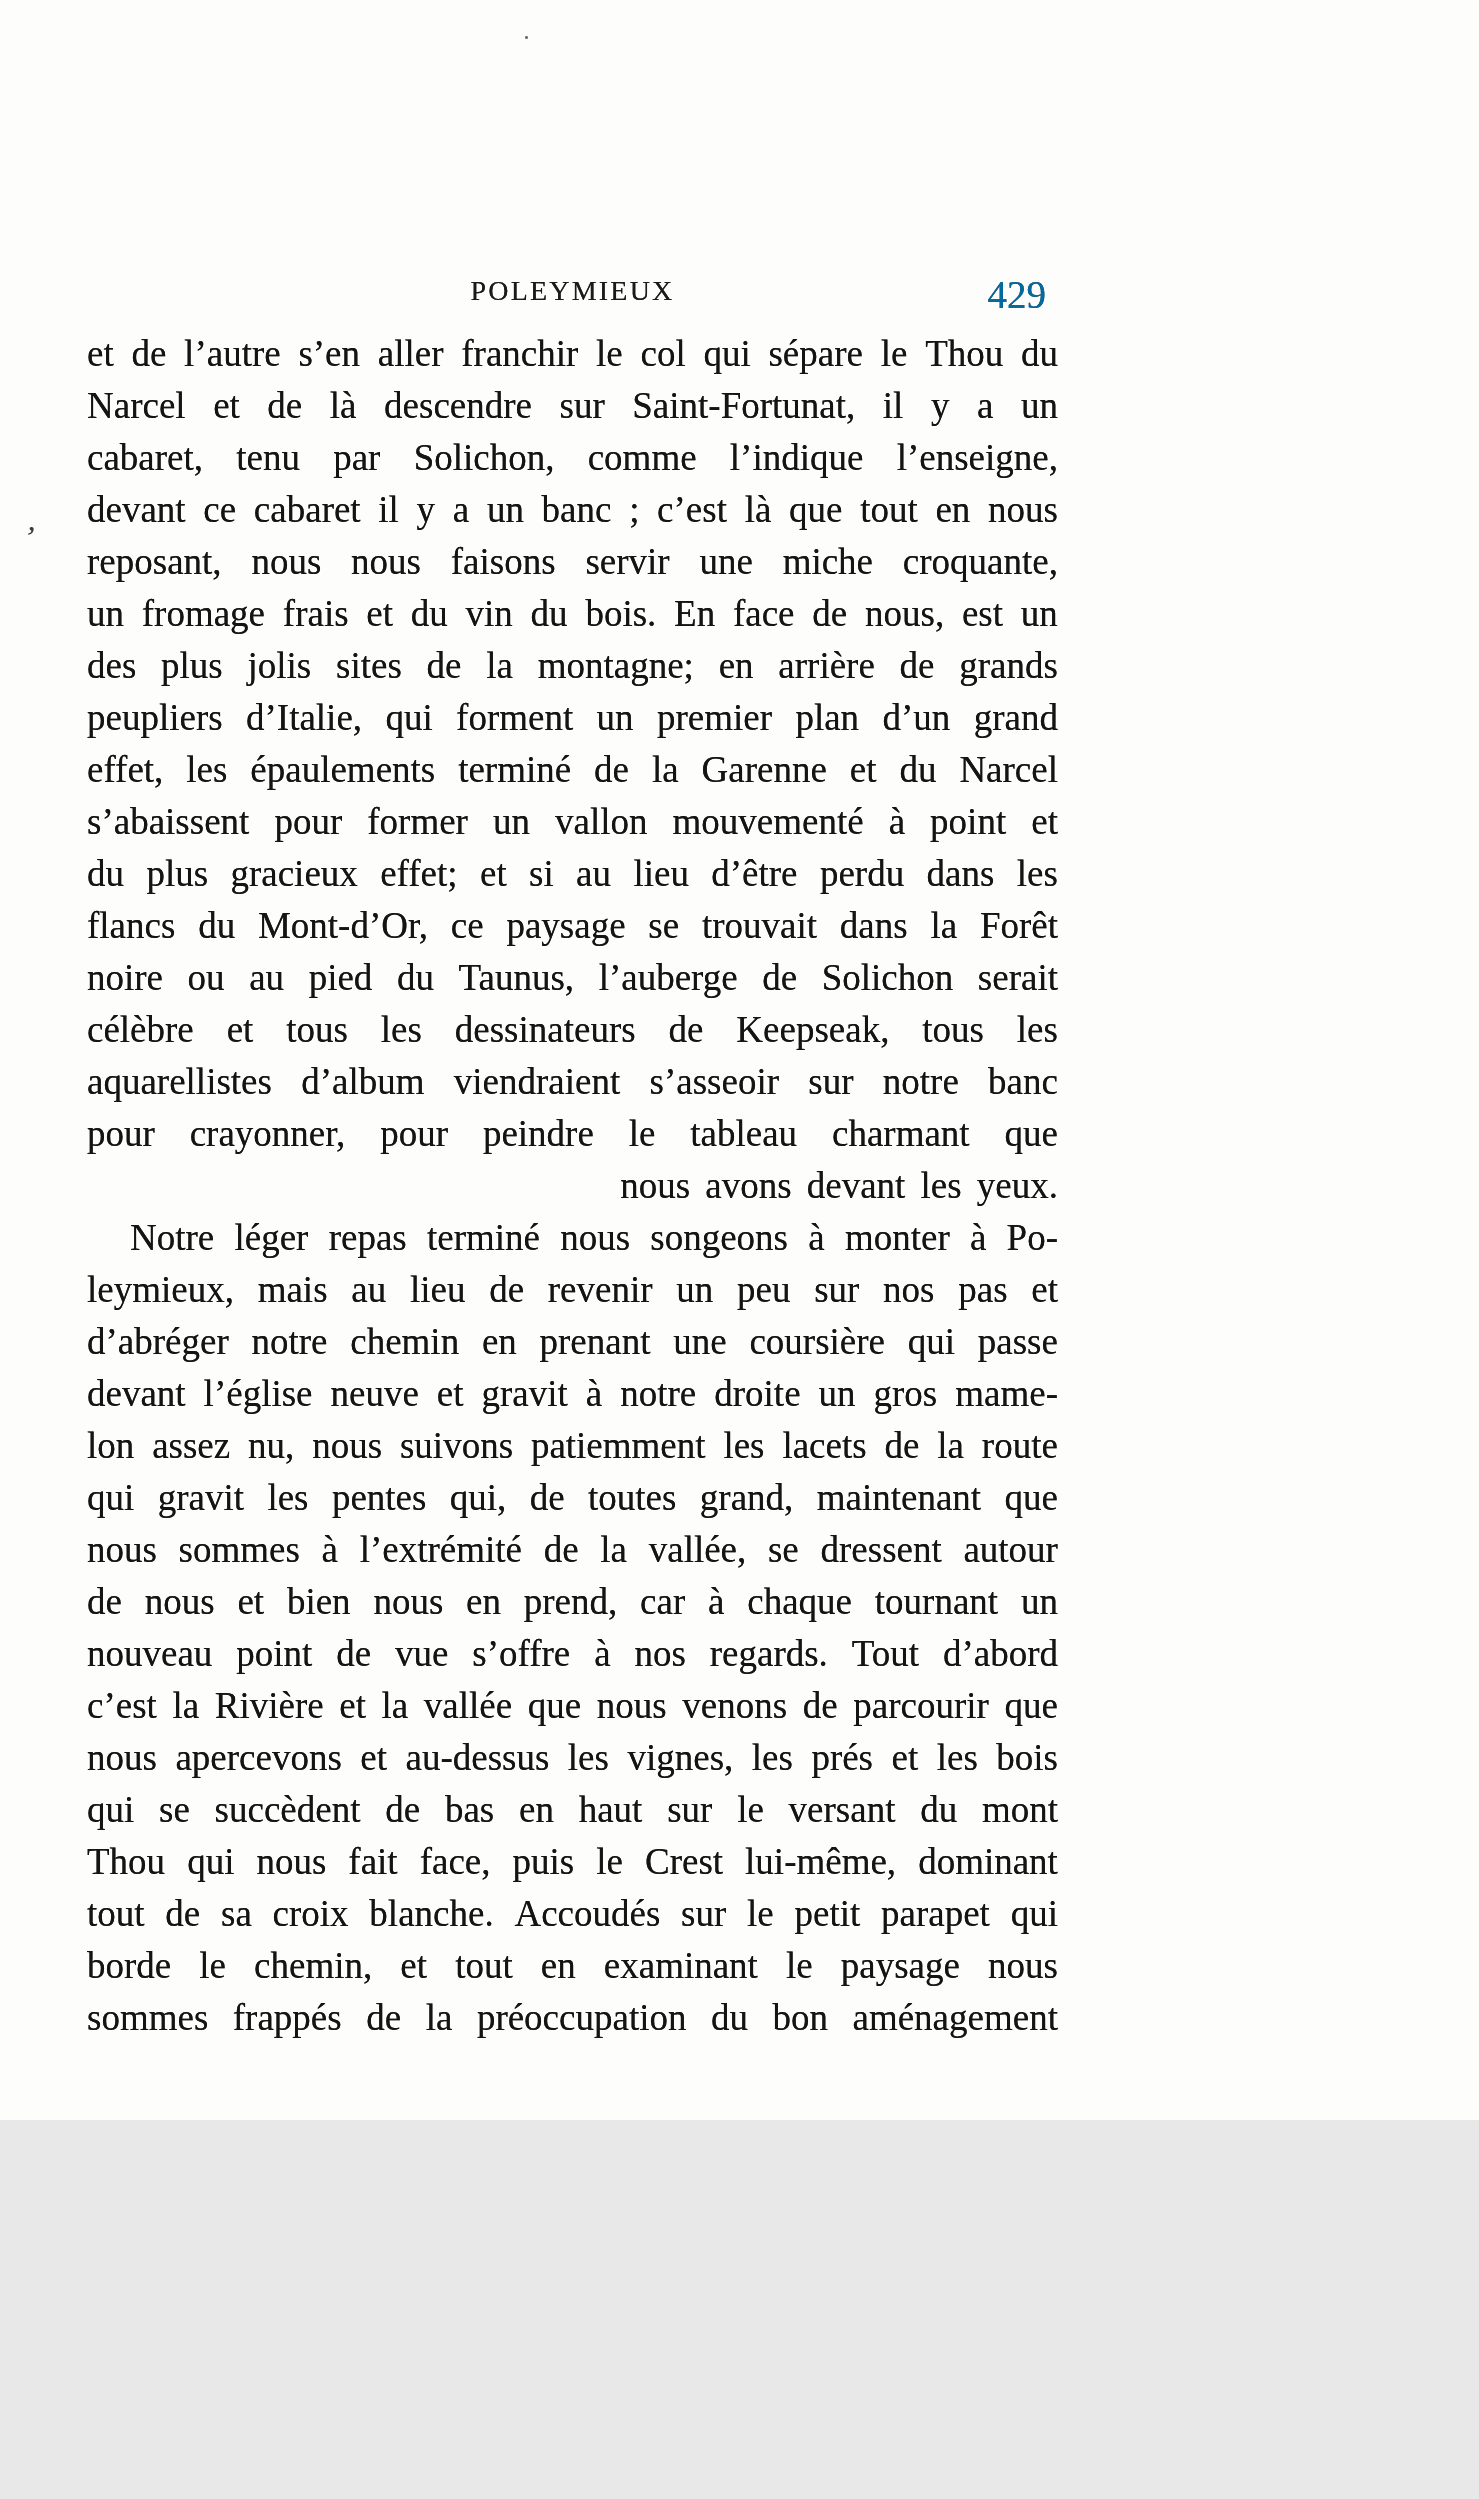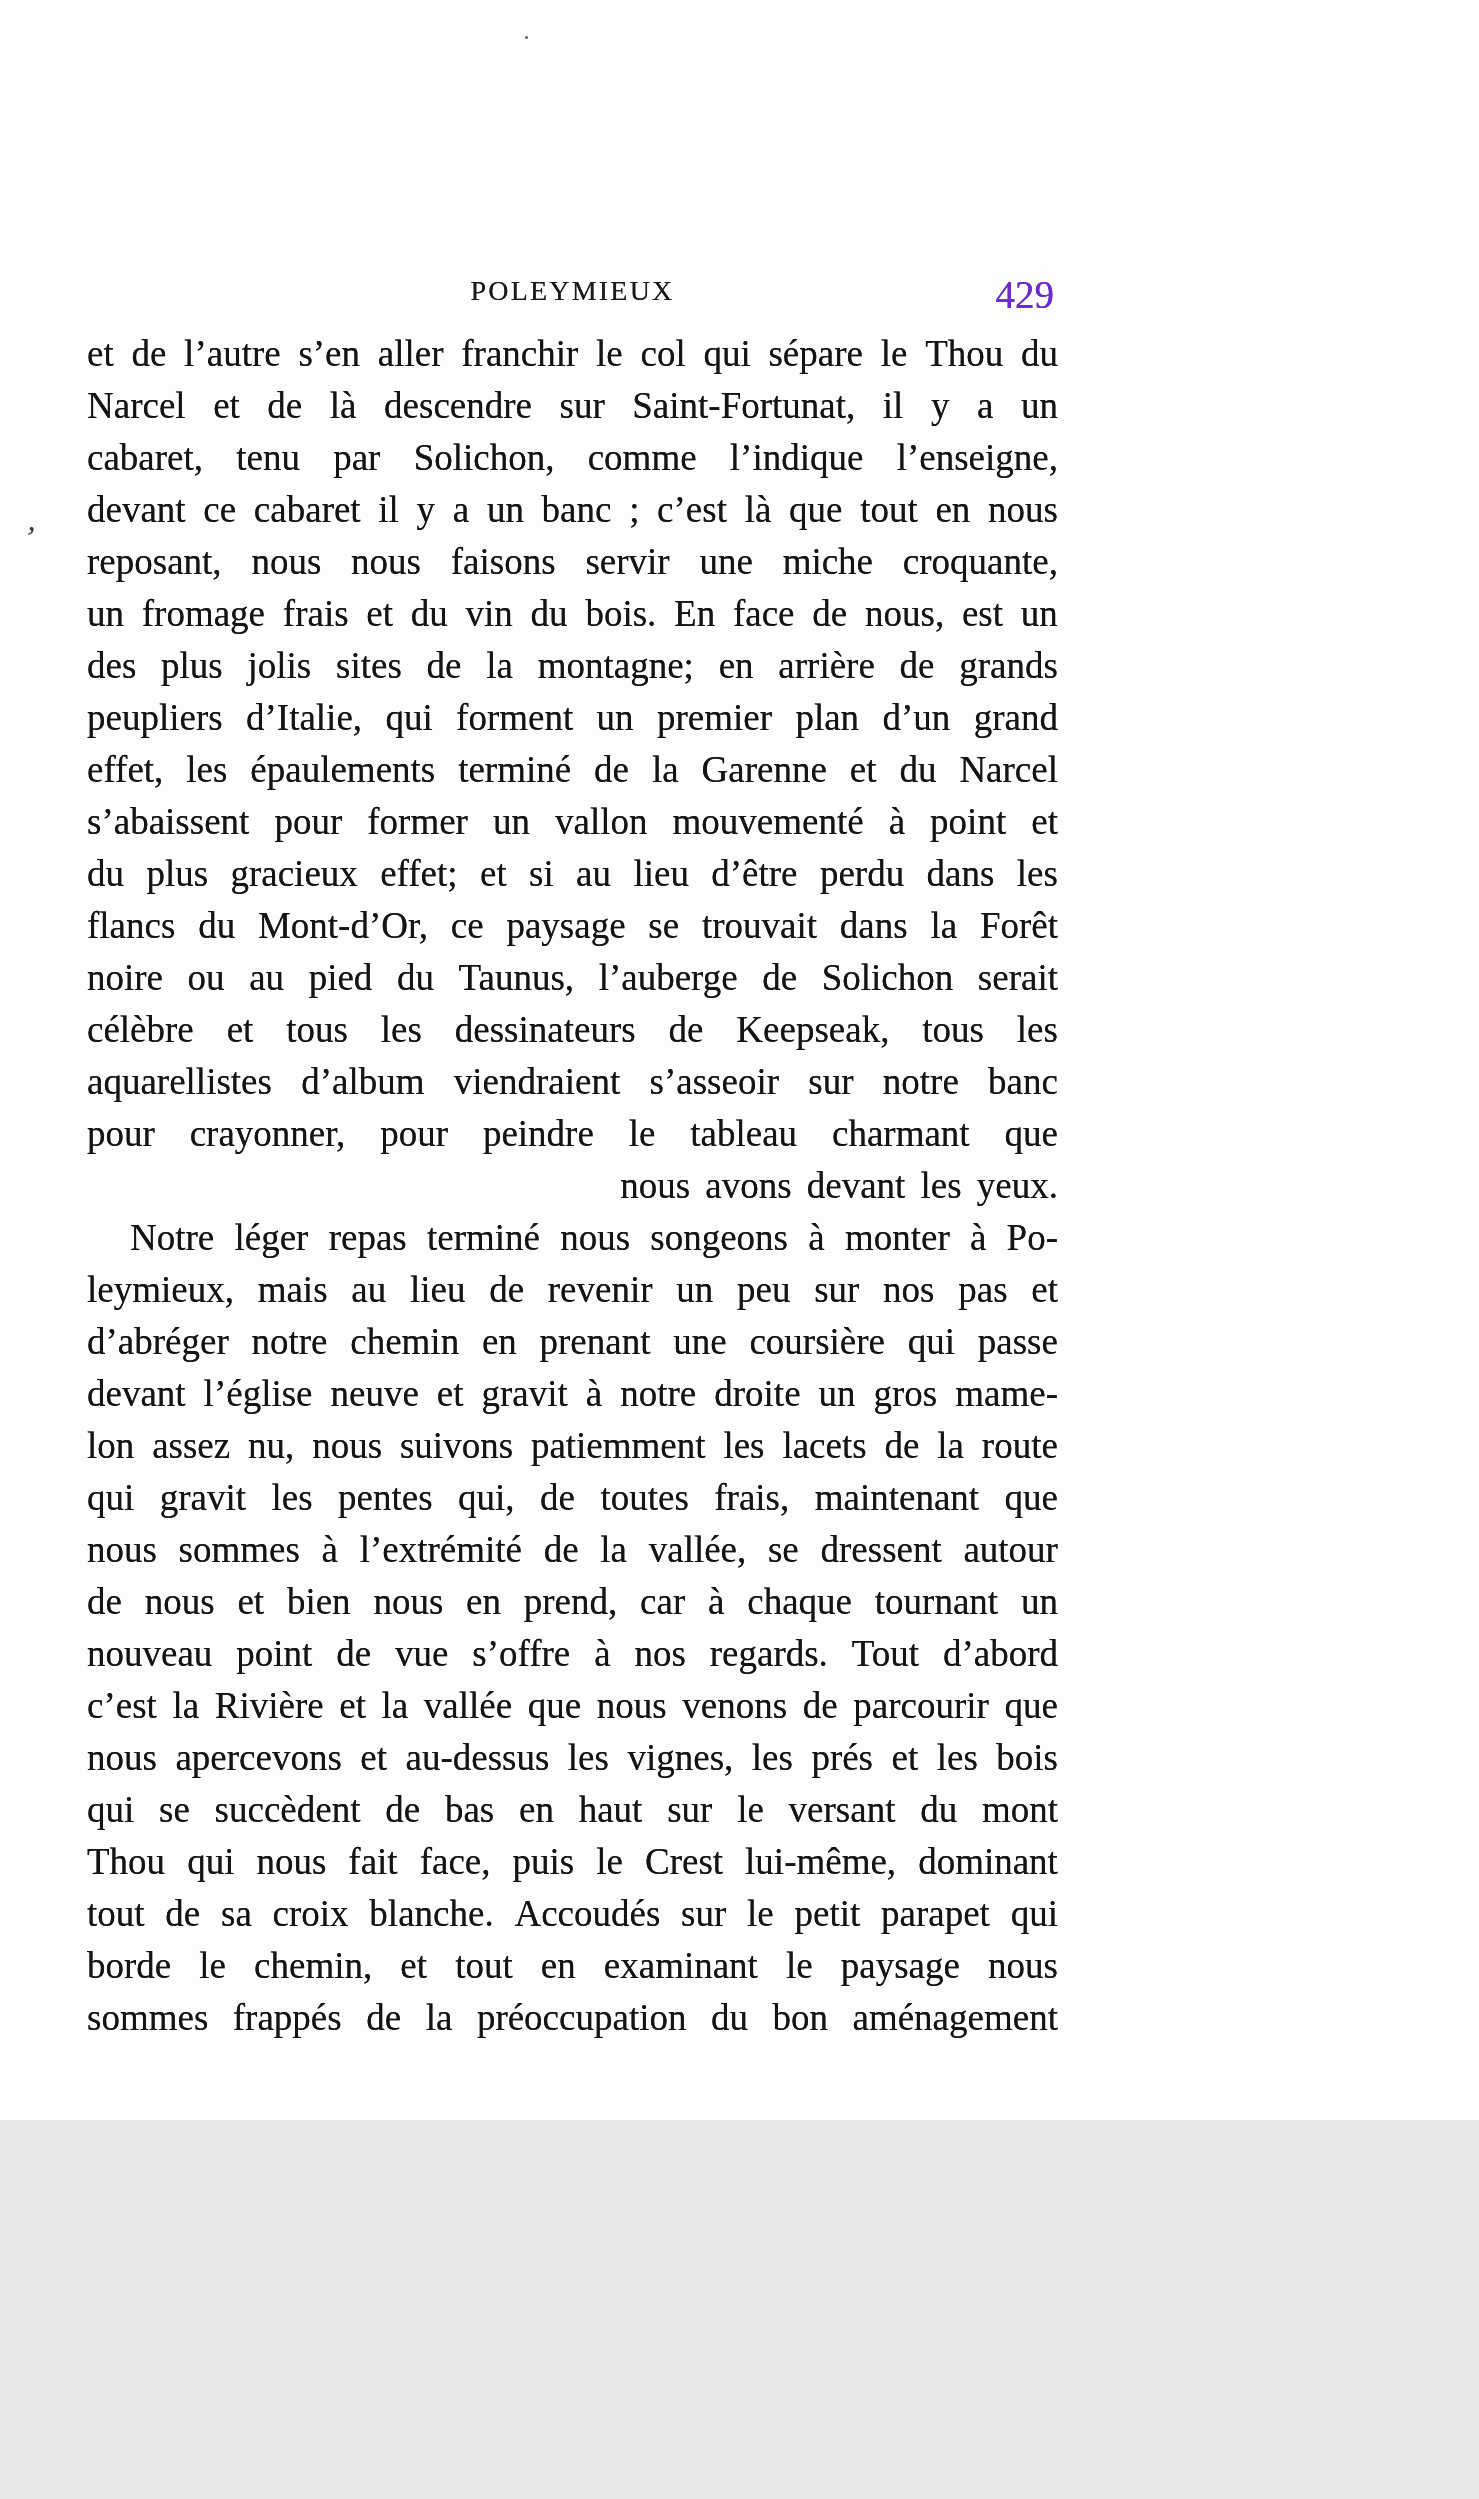--- a/index.html
+++ b/index.html
@@ -29,24 +29,24 @@
     left: 0; right: 0;
     top: 7.2px;
     text-align: center;
     font-size: 28px;
     letter-spacing: 2.2px;
     color: #1a1a1a;
     text-shadow: 0 0 0.5px rgba(0,0,0,0.75);
   }
   .page-number {
     position: absolute;
-    right: 4px;
+    right: 12px;
     top: 3.6px;
     font-size: 39px;
-    color: #6d28d9;
+    color: #0369a1;
     text-shadow: 0 0 0.5px rgba(0,0,0,0.75);
   }
   
   .body-text {
     position: absolute;
     left: 87px;
     top: 328px;
     width: 971px;
     font-size: 37px;
     color: #141414;
@@ -356,21 +356,21 @@
         <span>route</span>
       </div>
       <div class="textline just">
         <span>qui</span>
         <span>gravit</span>
         <span>les</span>
         <span>pentes</span>
         <span>qui,</span>
         <span>de</span>
         <span>toutes</span>
-        <span>frais,</span>
+        <span>grand,</span>
         <span>maintenant</span>
         <span>que</span>
       </div>
       <div class="textline just">
         <span>nous</span>
         <span>sommes</span>
         <span>à</span>
         <span>l’extrémité</span>
         <span>de</span>
         <span>la</span>

